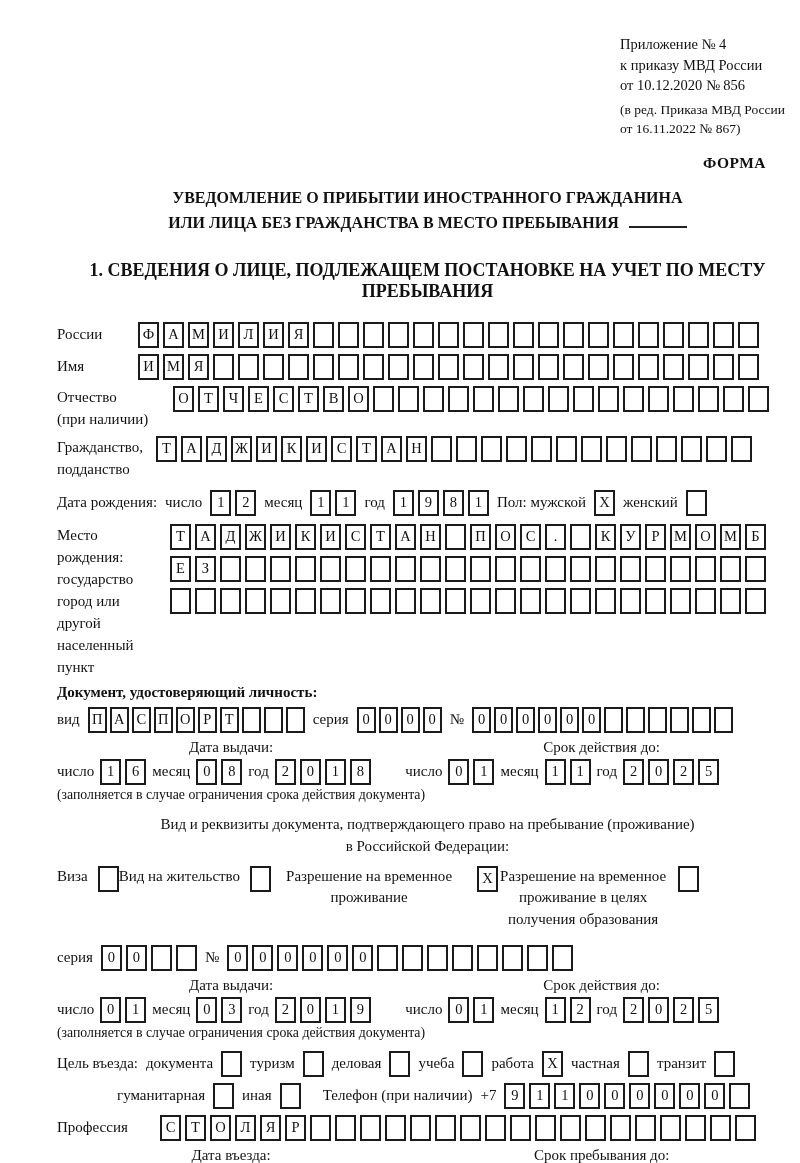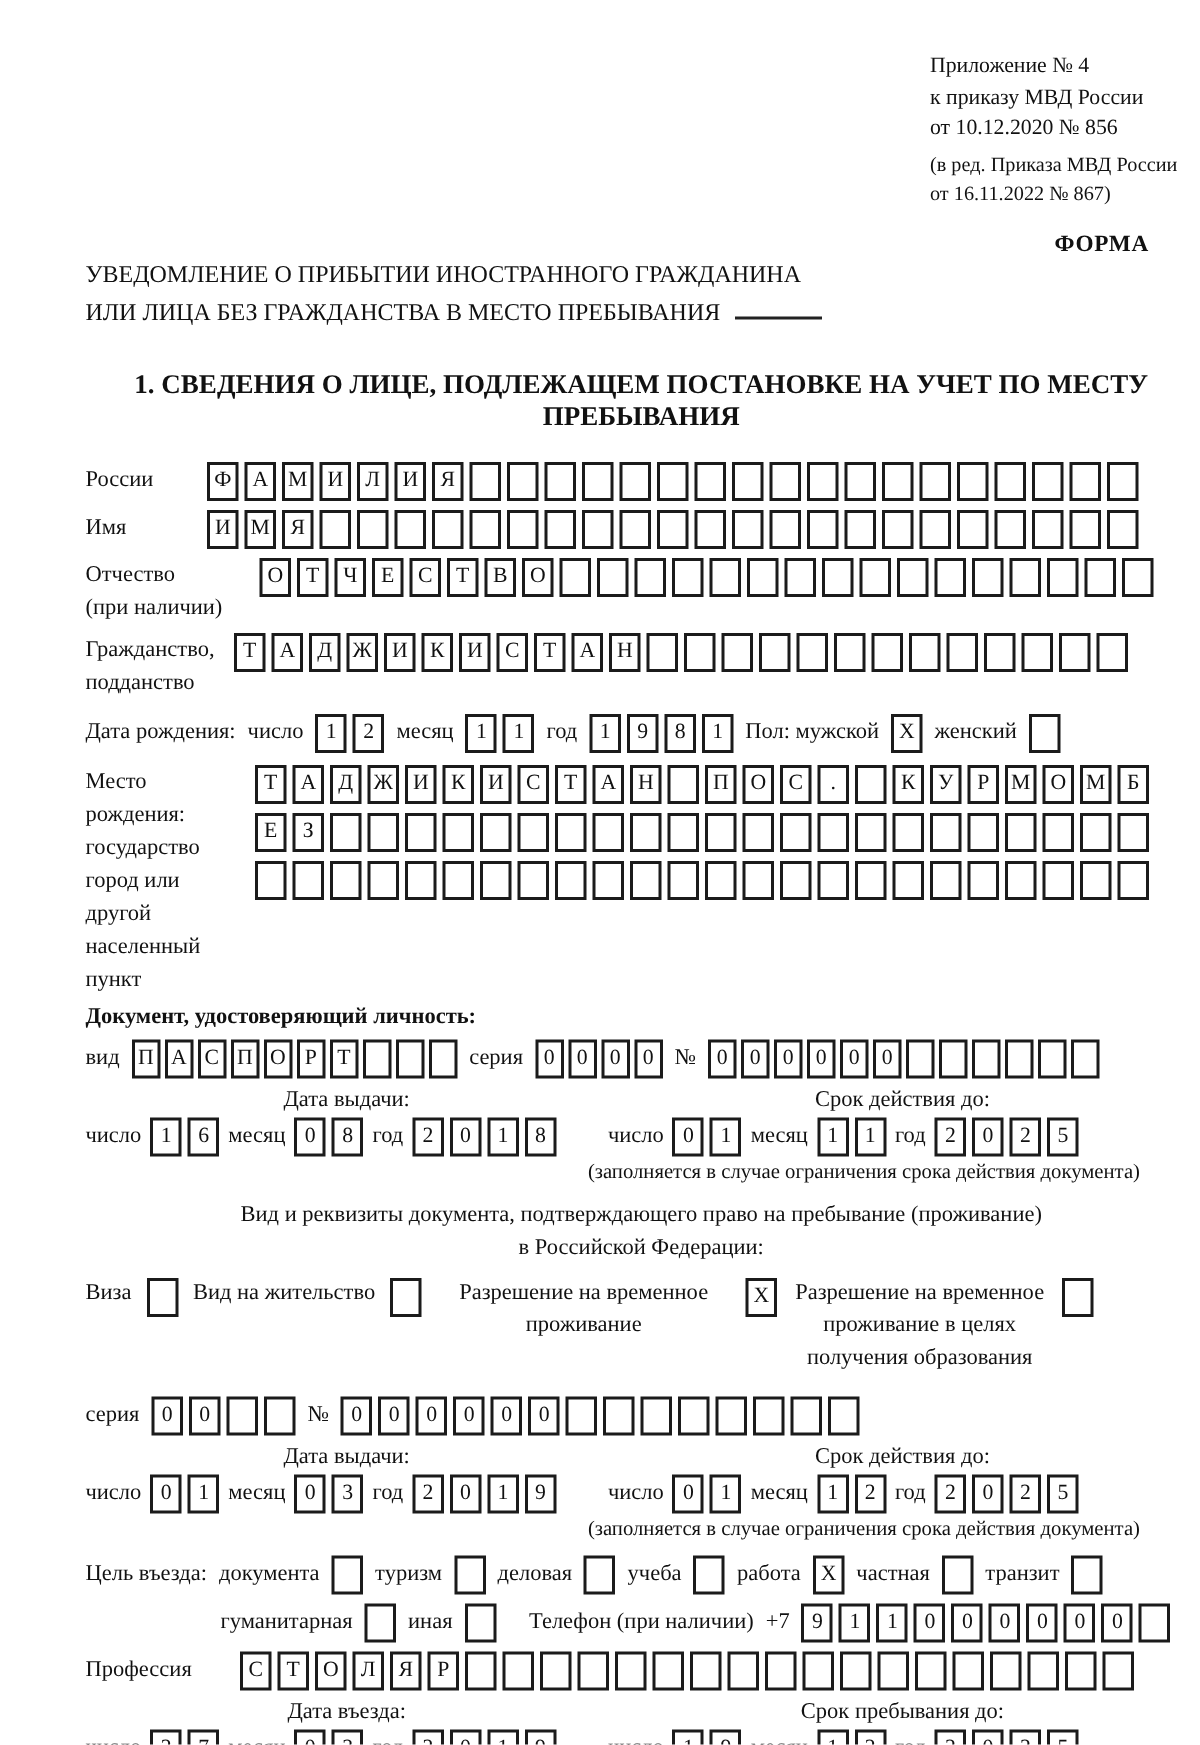--- a/index.html
+++ b/index.html
@@ -13,21 +13,21 @@
   }
   .page { padding: 34px 2px 0 57px; }
 
   
   .top-right { margin-left: 563px; line-height: 1.42; font-size: 14.5px; }
   .top-right .hnote { font-size: 13.5px; }
   .top-right .hnote.first { margin-top: 4px; }
   .forma { text-align: right; padding-right: 32px; font-weight: bold; margin-top: 16px; font-size: 15.5px; letter-spacing: .5px; }
 
   
-  .title { font-weight: normal; font-size: 16px; line-height: 1.55; }
+  .title { text-align: center; font-weight: bold; font-size: 16px; margin-top: 14px; line-height: 1.55; }
   .title-blank { display: inline-block; width: 58px; border-bottom: 2px solid #222; margin-left: 10px; }
   .section-heading { font-weight: bold; font-size: 18px; margin-top: 24px; margin-bottom: 20px; text-align: center; }
 
   
   .row { display: flex; align-items: center; margin-bottom: 6px; gap: 8px; }
   .row.align-top { align-items: flex-start; }
   .lbl { flex: none; white-space: nowrap; }
   .lbl-col { flex: none; line-height: 22px; }
   .boxes { display: inline-flex; gap: 4px; flex: none; }
   .box {
@@ -47,33 +47,33 @@
 
   
   .center-heading { text-align: left; font-weight: bold; margin: 2px 55px 6px 0; font-size: 15px; }
 
   
   .dates-row { display: flex; margin-bottom: 2px; margin-top: 4px; }
   .date-col { flex: 0 0 47%; }
   .date-col.right { flex: 1; }
   .date-heading { text-align: center; margin-bottom: 3px; }
   .dgroup { display: flex; align-items: center; gap: 6px; }
-  .fill-note { text-align: right; font-size: 13.8px; margin: 1px 38px 10px 0; }
+  .fill-note { text-align: left; font-size: 13.8px; margin: 1px 38px 10px 0; }
 
   .para { line-height: 1.5; margin-bottom: 6px; text-align: center; }
 
   
-  .permits { display: flex; align-items: flex-start; gap: 10px; margin: 8px 0 14px 0; }
+  .permits { display: flex; align-items: flex-start; margin: 8px 0 14px 0; }
   .permit-opt { display: flex; align-items: flex-start; gap: 10px; }
   .permit-opt .opt-text { line-height: 1.45; }
   .permit-opt .opt-text.center { text-align: center; }
   .w-opt-1 { width: 196px; }
   .w-opt-2 { width: 170px; }
 
-  .indent-90 { margin-left: 90px; font-family: Liberation Serif, serif; }
+  .indent-90 { margin-left: 60px; font-family: Liberation Serif, serif; }
   .phone-label { margin-left: 14px; }
 </style>
 </head>
 <body>
 
 <div class="page">
 
   <div class="top-right">
     <div>Приложение № 4</div>
     <div>к приказу МВД России</div>

